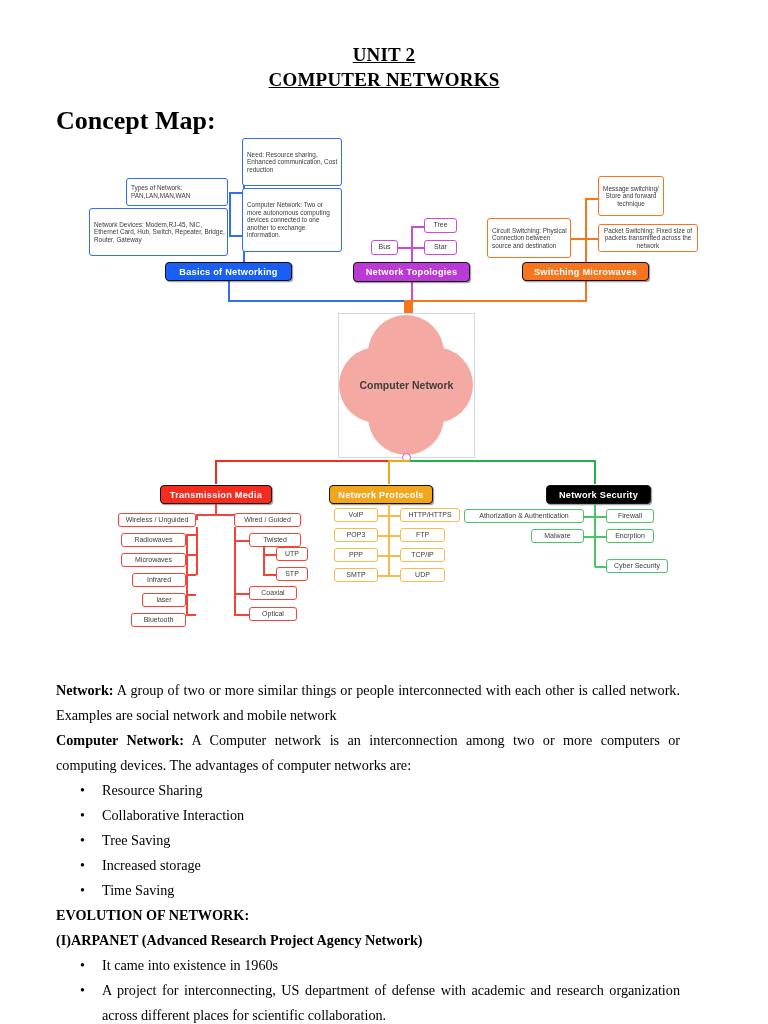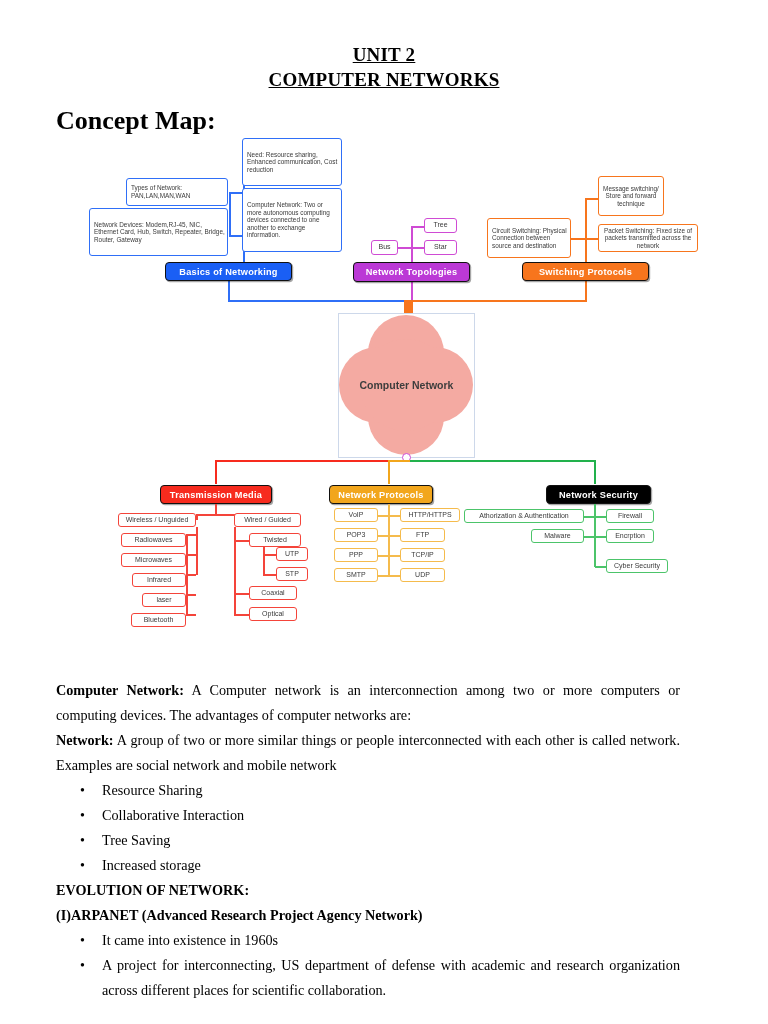--- a/index.html
+++ b/index.html
@@ -145,21 +145,21 @@
     <div class="node leaf" style="left:598px;top:46px;width:66px;height:40px;border-color:#f7751d;">
       <span>Message switching/ Store and forward technique</span>
     </div>
     <div class="node leaf" style="left:487px;top:88px;width:84px;height:40px;border-color:#f7751d;">
       <span style="width:100%;text-align:left;padding-left:2px;">Circuit Switching: Physical Connection between source and destination</span>
     </div>
     <div class="node leaf" style="left:598px;top:94px;width:100px;height:28px;border-color:#f7751d;">
       <span>Packet Switching: Fixed size of packets transmitted across the network</span>
     </div>
     <div class="node banner" style="left:522px;top:132px;width:127px;height:19px;background:#f7751d;">
-      <span>Switching Protocols</span>
+      <span>Switching Microwaves</span>
     </div>
 
     <div class="ln" style="left:228px;top:170px;width:184px;height:2.2px;background:#2f6ff7;"></div>
     <div class="ln" style="left:411px;top:170px;width:2.2px;height:14px;background:#cf4bd4;"></div>
     <div class="ln" style="left:411px;top:170px;width:176px;height:2.2px;background:#f7751d;"></div>
     <div class="ln" style="left:404px;top:170px;width:9px;height:14px;background:#f7751d;"></div>
 
     <div class="cloud-frame" style="left:338px;top:183px;width:137px;height:145px;"></div>
     <div class="cloud" style="left:338px;top:183px;width:137px;height:145px;">
       <i style="left:30px;top:2px;width:76px;height:76px;"></i>
@@ -302,27 +302,28 @@
     <div class="node leaf lg" style="left:606px;top:399px;width:48px;height:14px;border-color:#4cc46a;">
       <span>Encrption</span>
     </div>
     <div class="node leaf lg" style="left:606px;top:429px;width:62px;height:14px;border-color:#4cc46a;">
       <span>Cyber Security</span>
     </div>
 
   </div>
 
   <div class="body-copy">
+    <p><b>Network:</b><span> A group of two or more similar things or people interconnected with each other is called network. Examples are social network and mobile network</span></p>
     <p><b>Computer Network:</b><span> A Computer network is an interconnection among two or more computers or computing devices. The advantages of computer networks are:</span></p>
-    <p><b>Network:</b><span> A group of two or more similar things or people interconnected with each other is called network. Examples are social network and mobile network</span></p>
     <ul class="bl">
       <li>Resource Sharing</li>
       <li>Collaborative Interaction</li>
       <li>Tree Saving</li>
       <li>Increased storage</li>
+      <li>Time Saving</li>
     </ul>
     <p class="hdg nj">EVOLUTION OF NETWORK:</p>
     <p class="hdg nj">(I)ARPANET (Advanced Research Project Agency Network)</p>
     <ul class="bl">
       <li>It came into existence in 1960s</li>
       <li>A project for interconnecting, US department of defense with academic and research organization across different places for scientific collaboration.</li>
     </ul>
   </div>
 
 </div>

